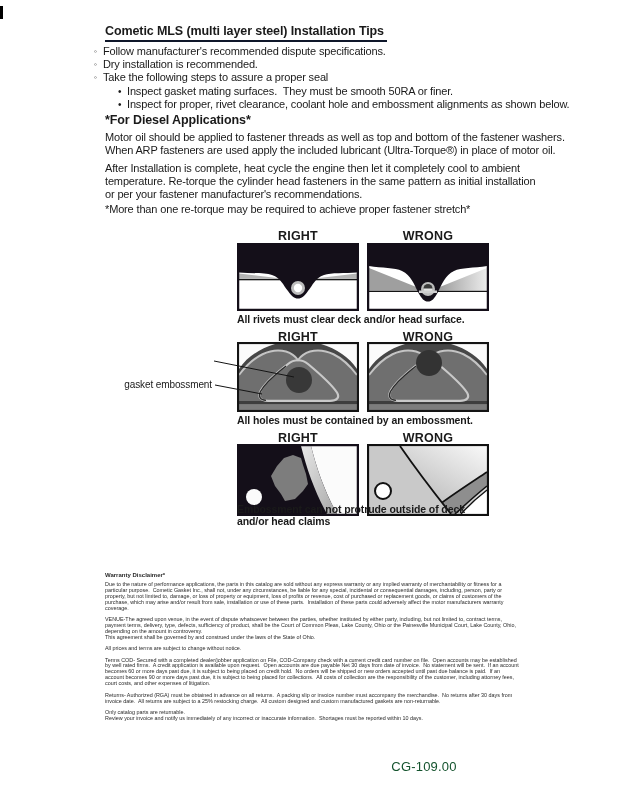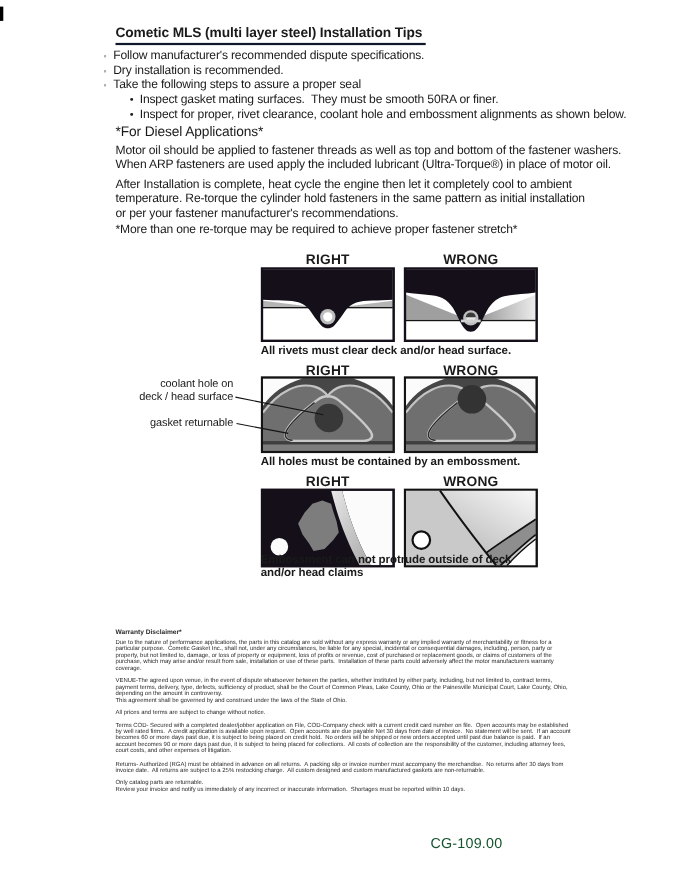--- a/index.html
+++ b/index.html
@@ -11,21 +11,21 @@
   .line{white-space:pre;}
   .doc-title{
     font-size:12.5px;font-weight:bold;letter-spacing:-0.1px;
     border-bottom:2px solid #0f172a;padding:0 3px 2px 0;display:inline-block;
   }
   .body-text{font-size:11px;line-height:13.2px;letter-spacing:-0.15px;}
   .b-row{display:flex;}
   .b-marker{width:9px;flex:0 0 9px;font-size:8px;line-height:13.2px;}
   .b-marker.dot{font-size:10px;}
   .sub{margin-left:24px;}
-  .section-heading{font-size:12.5px;font-weight:normal;letter-spacing:-0.1px;}
+  .section-heading{font-size:12.5px;font-weight:bold;letter-spacing:-0.1px;}
   .rw-header{font-size:12.5px;font-weight:bold;letter-spacing:0.2px;text-align:center;width:122px;}
   .caption{font-size:10.5px;font-weight:bold;letter-spacing:-0.1px;line-height:11.5px;}
   .diag-label{font-size:10px;line-height:11.5px;text-align:right;white-space:pre-line;letter-spacing:-0.1px;}
   .fineprint{font-size:5.4px;line-height:5.9px;color:#2a2a2a;width:414px;letter-spacing:0;}
   .fineprint p{margin:0 0 5.5px 0;white-space:pre-wrap;}
   .fp-heading{font-size:6px;font-weight:bold;color:#2a2a2a;}
   .pagenum{font-size:13px;letter-spacing:0.2px;color:#14532d;text-align:center;width:100px;}
   svg{display:block;}
 </style>
 </head>
@@ -62,21 +62,21 @@
 
 <div class="abs section-heading" style="left:105px;top:113px;">*For Diesel Applications*</div>
 
 <div class="abs body-text" style="left:105px;top:131px;">
   <div class="line">Motor oil should be applied to fastener threads as well as top and bottom of the fastener washers.</div>
   <div class="line">When ARP fasteners are used apply the included lubricant (Ultra-Torque®) in place of motor oil.</div>
 </div>
 
 <div class="abs body-text" style="left:105px;top:162px;">
   <div class="line">After Installation is complete, heat cycle the engine then let it completely cool to ambient</div>
-  <div class="line">temperature. Re-torque the cylinder hold fasteners in the same pattern as initial installation</div>
+  <div class="line">temperature. Re-torque the cylinder head fasteners in the same pattern as initial installation</div>
   <div class="line">or per your fastener manufacturer's recommendations.</div>
 </div>
 
 <div class="abs body-text line" style="left:105px;top:203px;">*More than one re-torque may be required to achieve proper fastener stretch*</div>
 
 <div class="abs" style="left:0;top:226px;width:618px;height:104px;">
   <div class="abs rw-header" style="left:237px;top:3px;">RIGHT</div>
   <div class="abs rw-header" style="left:367px;top:3px;">WRONG</div>
 
   <svg class="abs" style="left:237px;top:17px;" width="122" height="68" viewBox="0 0 122 68">
@@ -109,23 +109,21 @@
     <rect x="1" y="1" width="120" height="66" fill="none" stroke="#140f19" stroke-width="2.5"></rect>
   </svg>
 
   <div class="abs caption" style="left:237px;top:88px;width:300px;">All rivets must clear deck and/or head surface.</div>
 </div>
 
 <div class="abs" style="left:0;top:330px;width:618px;height:100px;">
   <div class="abs rw-header" style="left:237px;top:0;">RIGHT</div>
   <div class="abs rw-header" style="left:367px;top:0;">WRONG</div>
 
-  <div class="abs diag-label" style="left:96px;top:14px;width:116px;">coolant hole on
-deck / head surface</div>
-  <div class="abs diag-label" style="left:96px;top:49px;width:116px;">gasket returnable</div>
+  <div class="abs diag-label" style="left:96px;top:49px;width:116px;">gasket embossment</div>
 
   <svg class="abs" style="left:237px;top:12px;" width="122" height="70" viewBox="0 0 122 70">
     <rect x="1" y="1" width="120" height="68" fill="#6f6f6f"></rect>
     <path d="M2,2 H120 V33 C105,13 88,5.5 73,9.5 C66.5,11.5 63.5,14.5 61,18 C58.5,14.5 55.5,11.5 49,9.5 C34,5.5 17,13 2,33 Z" fill="#474747"></path>
     <path d="M2,33 C17,13 34,5.5 49,9.5 C55.5,11.5 58.5,14.5 61,18 C63.5,14.5 66.5,11.5 73,9.5 C88,5.5 105,13 120,33" stroke="#c4c4c4" stroke-width="2" fill="none"></path>
     <path d="M2,2 L38,2 C22,7 10,15 2,27 Z" fill="#fbfbfb"></path>
     <path d="M120,2 L84,2 C100,7 112,15 120,27 Z" fill="#fbfbfb"></path>
     <rect x="2" y="59" width="118" height="3.2" fill="#3e3e3e"></rect>
     <rect x="2" y="62.2" width="118" height="5.8" fill="#7d7d7d"></rect>
     <path d="M51,22 C57,17 65,17 71,22 C83,32 95,43 100,50.5 C103,55.5 100,58.8 93,58.8 L31,58.8 C23.5,58.8 20.5,55 23.5,49 C29.5,38.5 41,30 51,22 Z" fill="none" stroke="#c9c9c9" stroke-width="2.2"></path>

